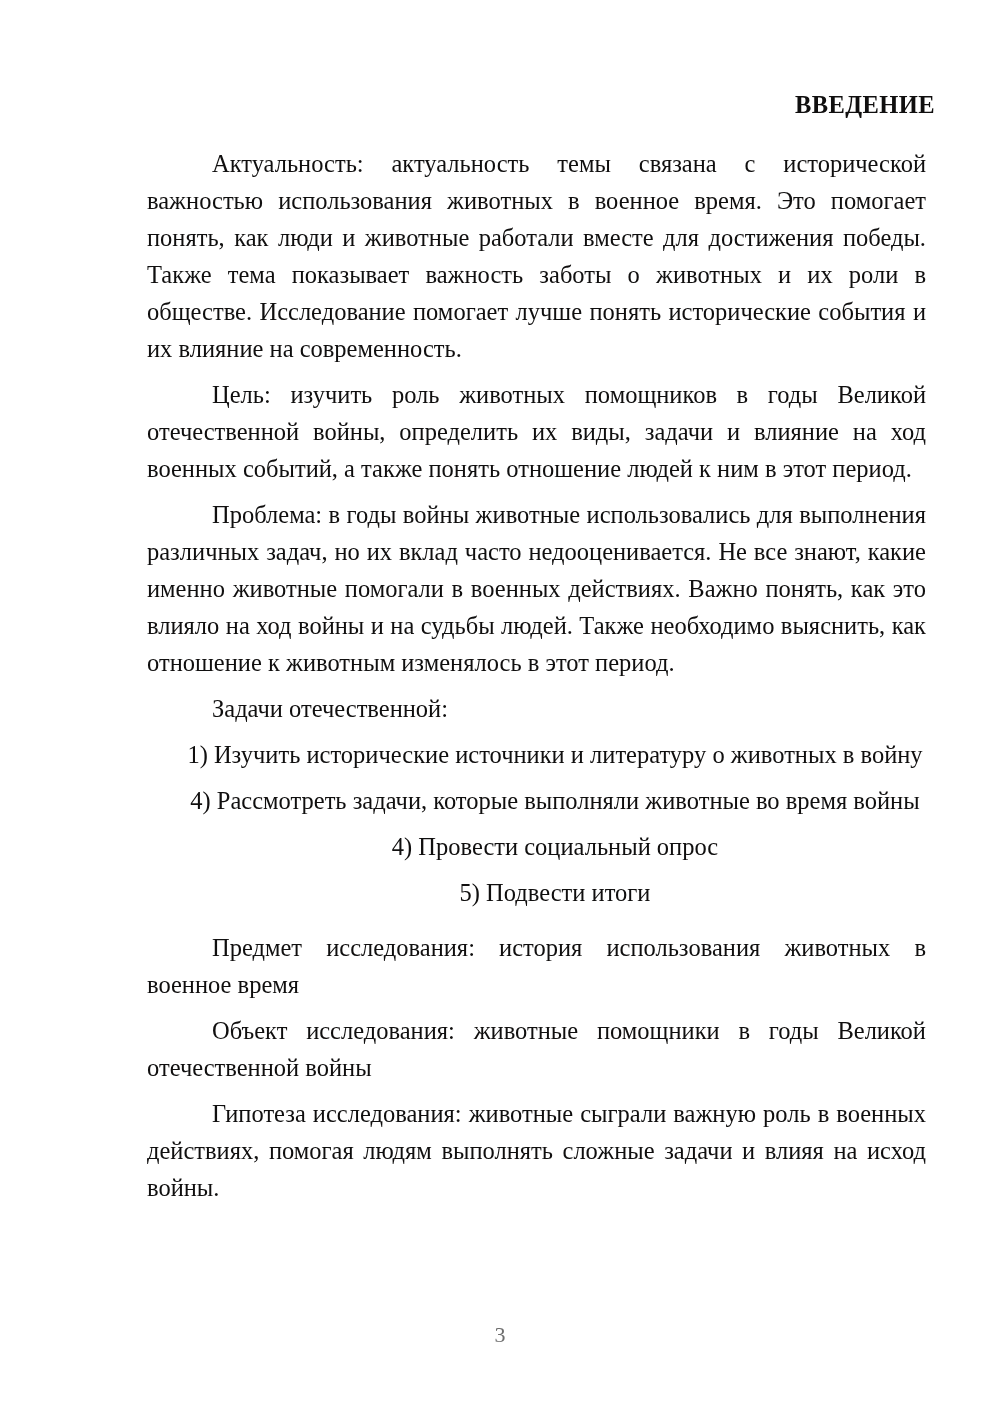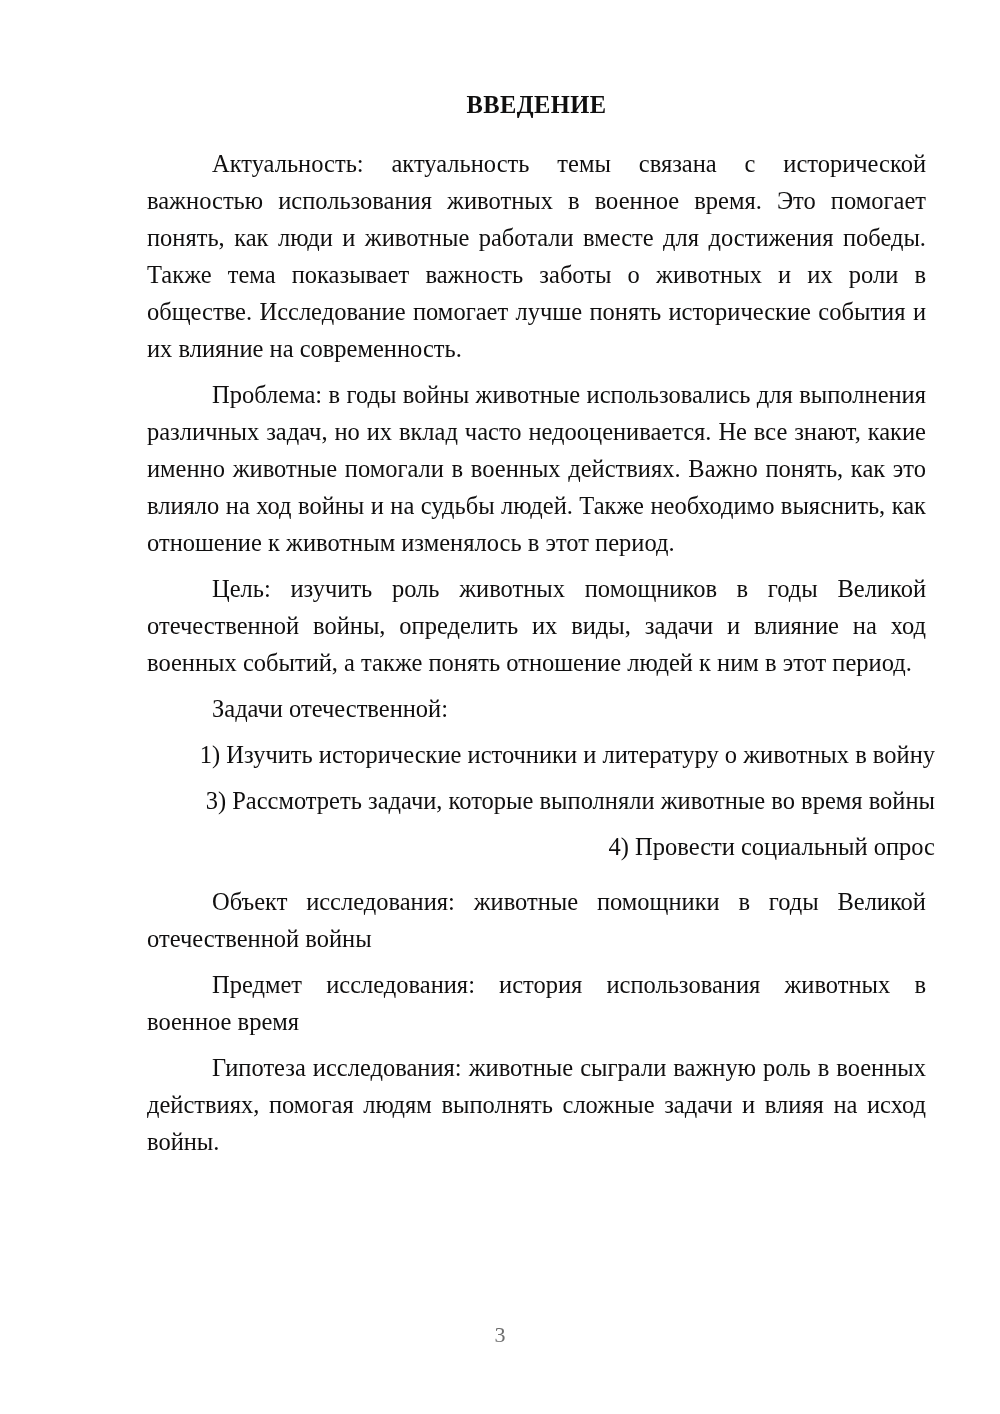--- a/index.html
+++ b/index.html
@@ -28,21 +28,21 @@
   .content {
     position: absolute;
     left: 138px;
     top: 86px;
     width: 797px;
   }
 
   .doc-title {
     font-size: 24.5px;
     font-weight: bold;
-    text-align: center;
+    text-align: right;
     letter-spacing: 0.4px;
     line-height: 37px;
     margin: 0 0 22px 0;
   }
 
   .para {
     font-size: 24.5px;
     line-height: 37px;
     text-align: justify;
     text-justify: inter-word;
@@ -53,21 +53,21 @@
 
   .list {
     margin: 0;
     padding: 0;
     list-style: none;
   }
 
   .list-item {
     font-size: 24.5px;
     line-height: 37px;
-    text-align: right;
+    text-align: center;
     margin: 0;
     padding-left: 37px;
     height: 46px;
   }
 
   .page-number {
     position: absolute;
     left: 0;
     top: 1322px;
     width: 1000px;
@@ -81,35 +81,36 @@
 <body>
 
 <div class="page">
 
   <div class="content">
 
     <h1 class="doc-title">ВВЕДЕНИЕ</h1>
 
     <p class="para">Актуальность: актуальность темы связана с исторической важностью использования животных в военное время. Это помогает понять, как люди и животные работали вместе для достижения победы. Также тема показывает важность заботы о животных и их роли в обществе. Исследование помогает лучше понять исторические события и их влияние на современность.</p>
 
+    <p class="para">Цель: изучить роль животных помощников в годы Великой отечественной войны, определить их виды, задачи и влияние на ход военных событий, а также понять отношение людей к ним в этот период.</p>
+
     <p class="para">Проблема: в годы войны животные использовались для выполнения различных задач, но их вклад часто недооценивается. Не все знают, какие именно животные помогали в военных действиях. Важно понять, как это влияло на ход войны и на судьбы людей. Также необходимо выяснить, как отношение к животным изменялось в этот период.</p>
-
-    <p class="para">Цель: изучить роль животных помощников в годы Великой отечественной войны, определить их виды, задачи и влияние на ход военных событий, а также понять отношение людей к ним в этот период.</p>
 
     <p class="para">Задачи отечественной:</p>
 
     <ul class="list">
       <li class="list-item">1) Изучить исторические источники и литературу о животных в войну</li>
-      <li class="list-item">3) Рассмотреть задачи, которые выполняли животные во время войны</li>
+      <li class="list-item">4) Рассмотреть задачи, которые выполняли животные во время войны</li>
       <li class="list-item">4) Провести социальный опрос</li>
+      <li class="list-item">5) Подвести итоги</li>
     </ul>
 
+    <p class="para">Предмет исследования: история использования животных в военное время</p>
+
     <p class="para">Объект исследования: животные помощники в годы Великой отечественной войны</p>
-
-    <p class="para">Предмет исследования: история использования животных в военное время</p>
 
     <p class="para">Гипотеза исследования: животные сыграли важную роль в военных действиях, помогая людям выполнять сложные задачи и влияя на исход войны.</p>
 
 
   </div>
 
   <div class="page-number">3</div>
 
 </div>
 

